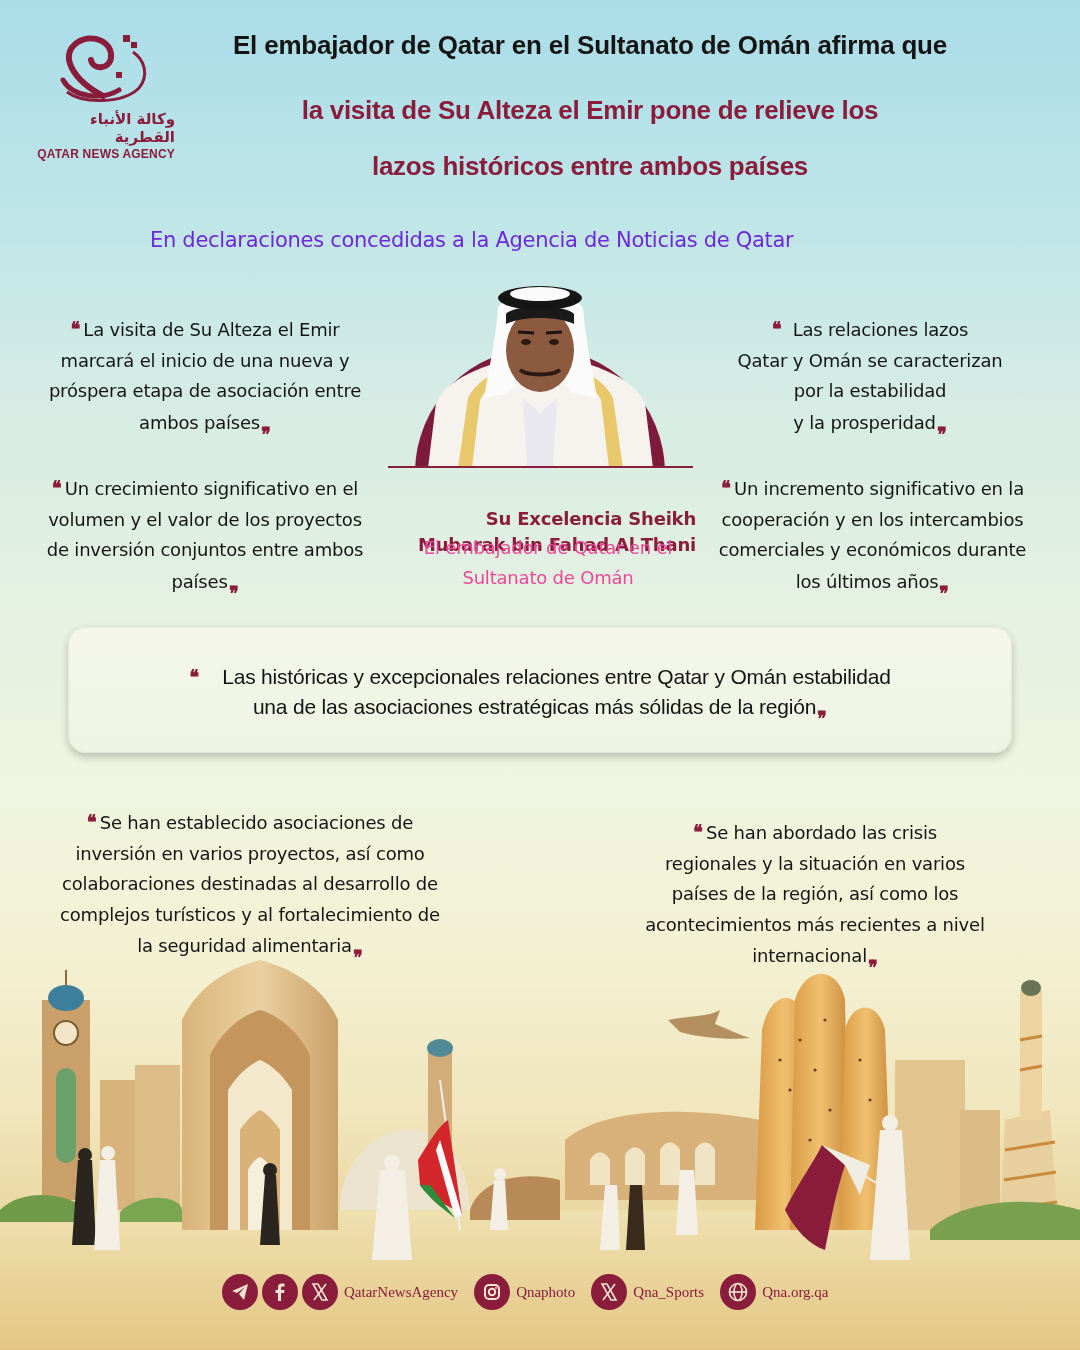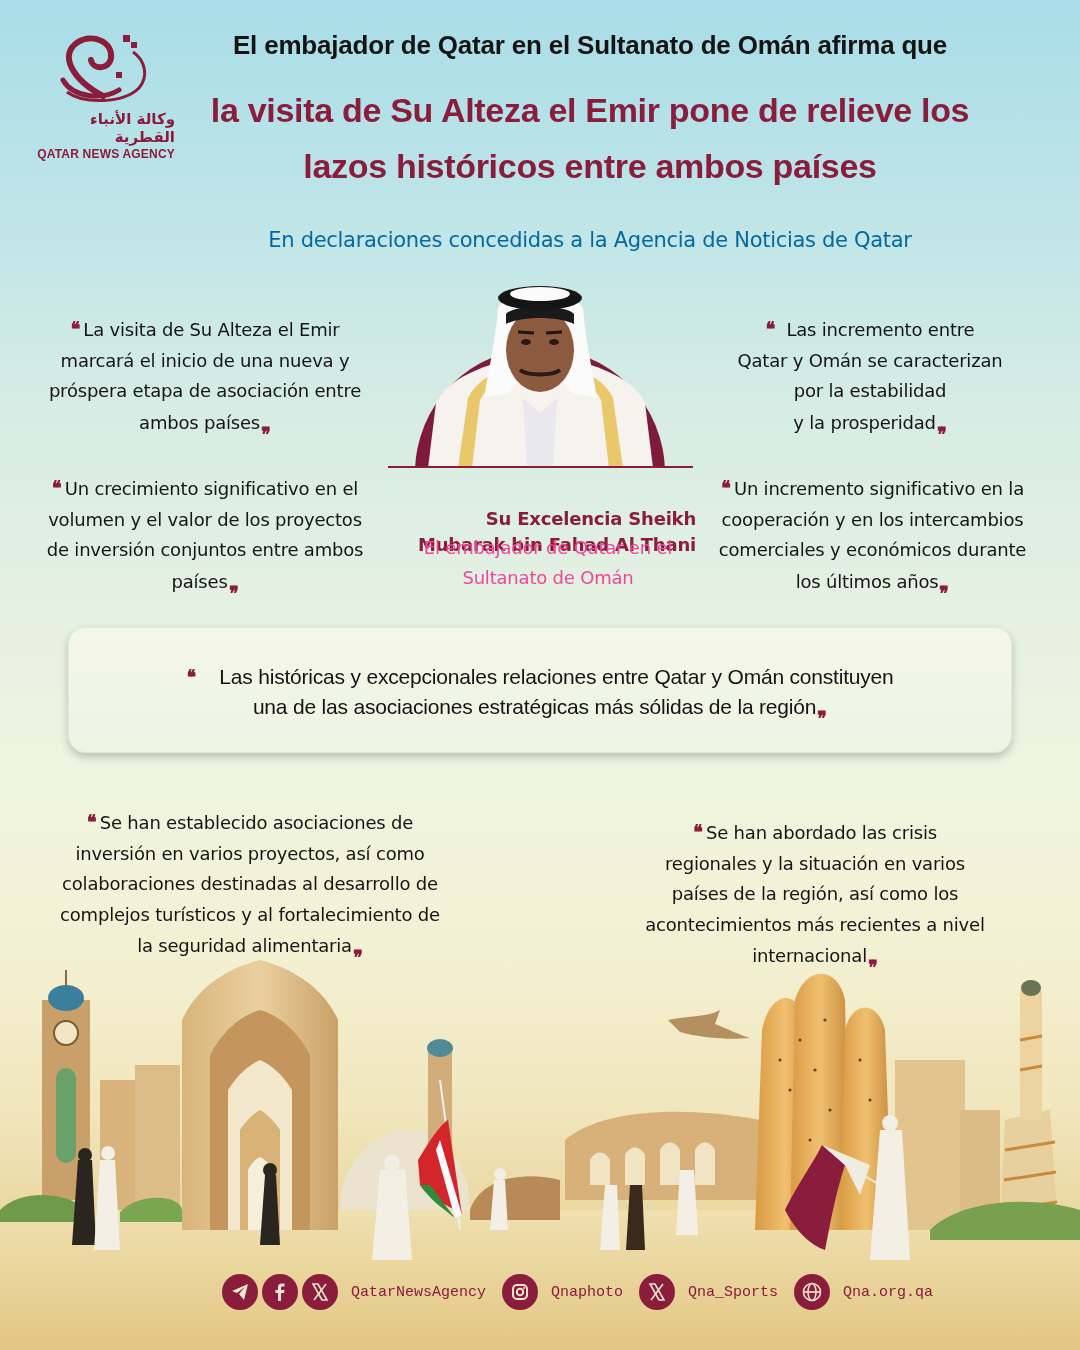--- a/index.html
+++ b/index.html
@@ -13,23 +13,23 @@
   .abs { position: absolute; }
 
   
   .logo { left: 30px; top: 30px; width: 145px; height: 130px; text-align: right; }
   .logo svg { display: block; margin: 0 auto; }
   .logo .ar { font-size: 15px; color: #8a1c3c; font-weight: bold; margin-top: 2px; direction: rtl; }
   .logo .en { font-family: "Liberation Sans", sans-serif; font-size: 12px; font-weight: bold; color: #8a1c3c; letter-spacing: 0.2px; margin-top: 1px; }
 
   
   .title-line1 { left: 210px; top: 30px; width: 760px; text-align: center; font-family: "Liberation Sans", sans-serif; font-weight: bold; font-size: 26px; color: #141414; letter-spacing: -0.2px; }
-  .title-line2 { left: 190px; top: 82px; width: 800px; text-align: center; font-family: "Liberation Sans", sans-serif; font-weight: bold; font-size: 34px; color: #8a1c3c; letter-spacing: -0.3px; line-height: 56px; }
-
-  .subtitle { left: 150px; top: 228px; width: 880px; text-align: center; font-size: 21px; color: #0369a1; font-family: "DejaVu Sans", sans-serif; letter-spacing: -0.3px; }
+  .title-line2 { left: 190px; top: 82px; width: 800px; text-align: center; font-family: "Liberation Sans", sans-serif; font-weight: bold; font-size: 26px; color: #8a1c3c; letter-spacing: -0.3px; line-height: 56px; }
+
+  .subtitle { left: 150px; top: 228px; width: 880px; text-align: left; font-size: 21px; color: #6d28d9; font-family: "DejaVu Sans", sans-serif; letter-spacing: -0.3px; }
 
   
   .quote { text-align: center; font-size: 18px; line-height: 30.5px; color: #151515; letter-spacing: -0.2px; }
   .q-open, .q-close { color: #8a1c3c; font-weight: bold; font-family: "DejaVu Serif", serif; font-size: 20px; letter-spacing: -3px; display: inline-block; margin-right: 6px; }
   .q-close { margin-left: 4px; margin-right: 0; transform: rotate(180deg); position: relative; top: 3px; }
 
   .q1 { left: 30px; top: 314px; width: 350px; }
   .q2 { left: 700px; top: 314px; width: 340px; }
   .q3 { left: 30px; top: 473px; width: 350px; }
   .q4 { left: 700px; top: 473px; width: 345px; text-align: center; }
@@ -50,21 +50,21 @@
   .banner-text { left: 100px; top: 662px; width: 880px; text-align: center; font-family: "Liberation Sans", sans-serif; font-size: 21px; line-height: 30px; color: #141414; letter-spacing: -0.2px; }
   .banner-text .q-open { margin-right: 26px; }
 
   
   .scene { left: 0; top: 960px; width: 1080px; height: 390px; }
 
   
   .footer { left: 222px; top: 1273px; height: 38px; display: flex; align-items: center; }
   .ico { width: 36px; height: 36px; border-radius: 50%; background: #8a1c3c; display: flex; align-items: center; justify-content: center; margin-right: 4px; }
   .ico svg { display: block; }
-  .handle { color: #8a1c3c; font-family: Liberation Mono, monospace; font-size: 15px; margin-left: 9px; margin-right: 16px; }
+  .handle { color: #8a1c3c; font-family: Liberation Serif, serif; font-size: 15px; margin-left: 2px; margin-right: 16px; }
 </style>
 </head>
 <body>
 
 <div class="abs logo">
   <svg width="100" height="78" viewBox="0 0 100 78">
     <path d="M50 66 C 20 50, 5 25, 25 12 C 40 3, 60 12, 58 28 C 56 40, 40 40, 38 30" fill="none" stroke="#8a1c3c" stroke-width="6" stroke-linecap="round"></path>
     <path d="M14 62 C 30 74, 70 74, 86 58 C 96 46, 92 30, 80 22" fill="none" stroke="#8a1c3c" stroke-width="3"></path>
     <path d="M10 50 C 20 68, 50 70, 66 60" fill="none" stroke="#8a1c3c" stroke-width="5" stroke-linecap="round"></path>
     <rect x="70" y="5" width="7" height="7" fill="#8a1c3c"></rect>
@@ -84,21 +84,21 @@
 <div class="abs subtitle">En declaraciones concedidas a la Agencia de Noticias de Qatar</div>
 
 <div class="abs quote q1">
   <div><span class="q-open">❛❛</span><span>La visita de Su Alteza el Emir</span></div>
   <div>marcará el inicio de una nueva y</div>
   <div>próspera etapa de asociación entre</div>
   <div><span>ambos países</span><span class="q-close">❛❛</span></div>
 </div>
 
 <div class="abs quote q2">
-  <div><span class="q-open" style="margin-right:14px">❛❛</span><span>Las incremento entre</span></div>
+  <div><span class="q-open" style="margin-right:14px">❛❛</span><span>Las relaciones lazos</span></div>
   <div>Qatar y Omán se caracterizan</div>
   <div>por la estabilidad</div>
   <div><span>y la prosperidad</span><span class="q-close">❛❛</span></div>
 </div>
 
 <div class="abs portrait">
   <div class="ring"></div>
   <svg class="person" width="225" height="190" viewBox="0 0 225 190">
 
     <path d="M0 190 L8 125 C 20 100, 55 88, 80 82 L145 82 C 170 88, 205 100, 217 125 L225 190 Z" fill="#f6f3ee"></path>
@@ -142,21 +142,21 @@
 
 <div class="abs quote q4">
   <div><span class="q-open">❛❛</span><span>Un incremento significativo en la</span></div>
   <div>cooperación y en los intercambios</div>
   <div>comerciales y económicos durante</div>
   <div><span>los últimos años</span><span class="q-close">❛❛</span></div>
 </div>
 
 <div class="abs banner"></div>
 <div class="abs banner-text">
-  <div><span class="q-open">❛❛</span><span>Las históricas y excepcionales relaciones entre Qatar y Omán constituyen</span></div>
+  <div><span class="q-open">❛❛</span><span>Las históricas y excepcionales relaciones entre Qatar y Omán estabilidad</span></div>
   <div><span>una de las asociaciones estratégicas más sólidas de la región</span><span class="q-close">❛❛</span></div>
 </div>
 
 <div class="abs quote q5">
   <div><span class="q-open">❛❛</span><span>Se han establecido asociaciones de</span></div>
   <div>inversión en varios proyectos, así como</div>
   <div>colaboraciones destinadas al desarrollo de</div>
   <div>complejos turísticos y al fortalecimiento de</div>
   <div><span>la seguridad alimentaria</span><span class="q-close">❛❛</span></div>
 </div>

